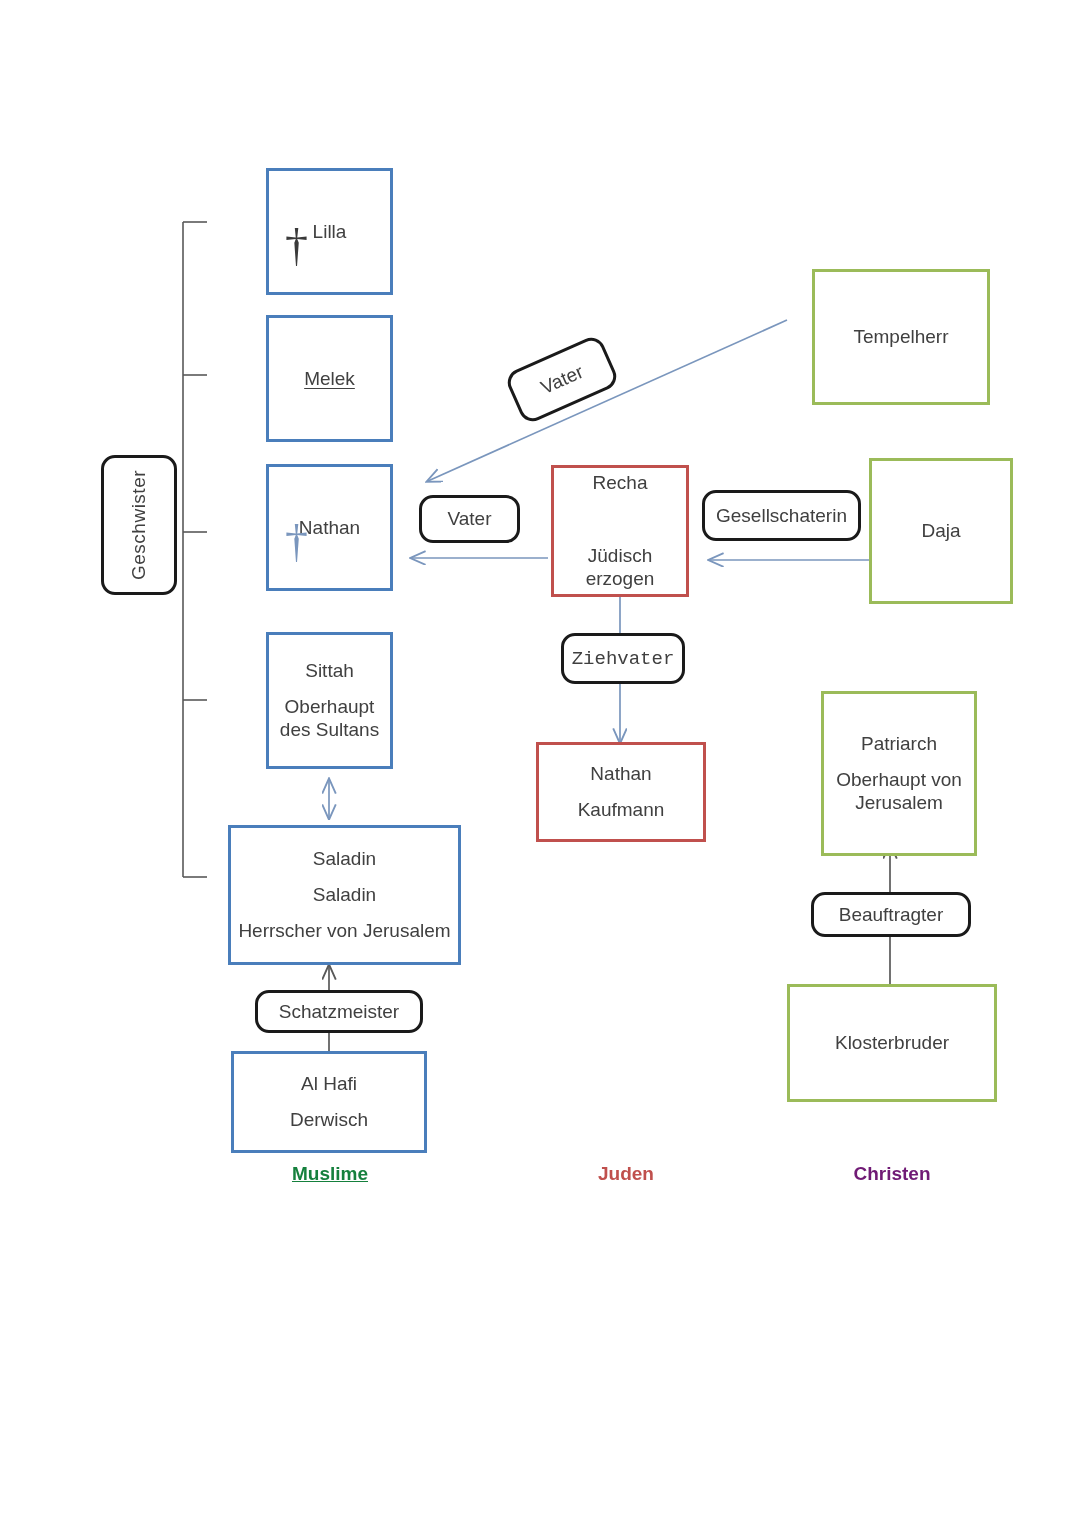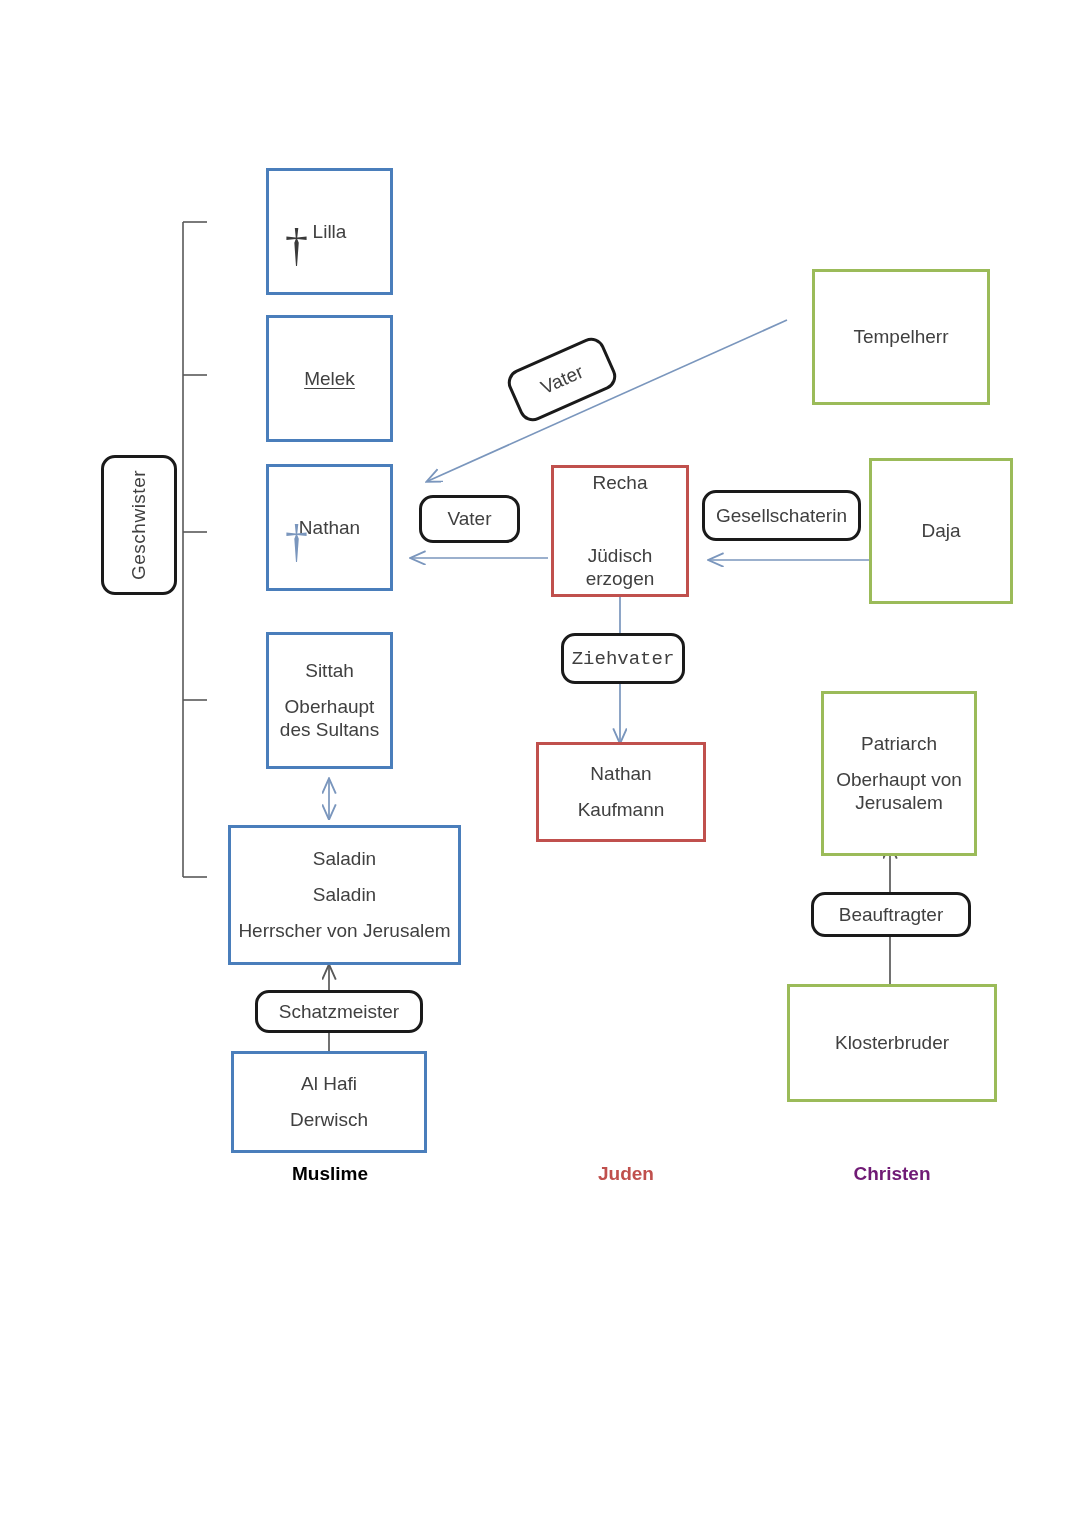--- a/index.html
+++ b/index.html
@@ -82,21 +82,21 @@
   }
 
   
   .legend-item {
     position: absolute;
     font-size: 19px;
     font-weight: bold;
     text-align: center;
     white-space: nowrap;
   }
-  .legend-muslim { color: #000000; }
+  .legend-muslim { color: #15803d; text-decoration: underline; }
   .legend-jew    { color: #c0504d; }
   .legend-christ { color: #701a75; }
 
   svg.overlay {
     position: absolute;
     left: 0; top: 0;
     width: 1080px; height: 1527px;
     pointer-events: none;
     z-index: 3;
   }

